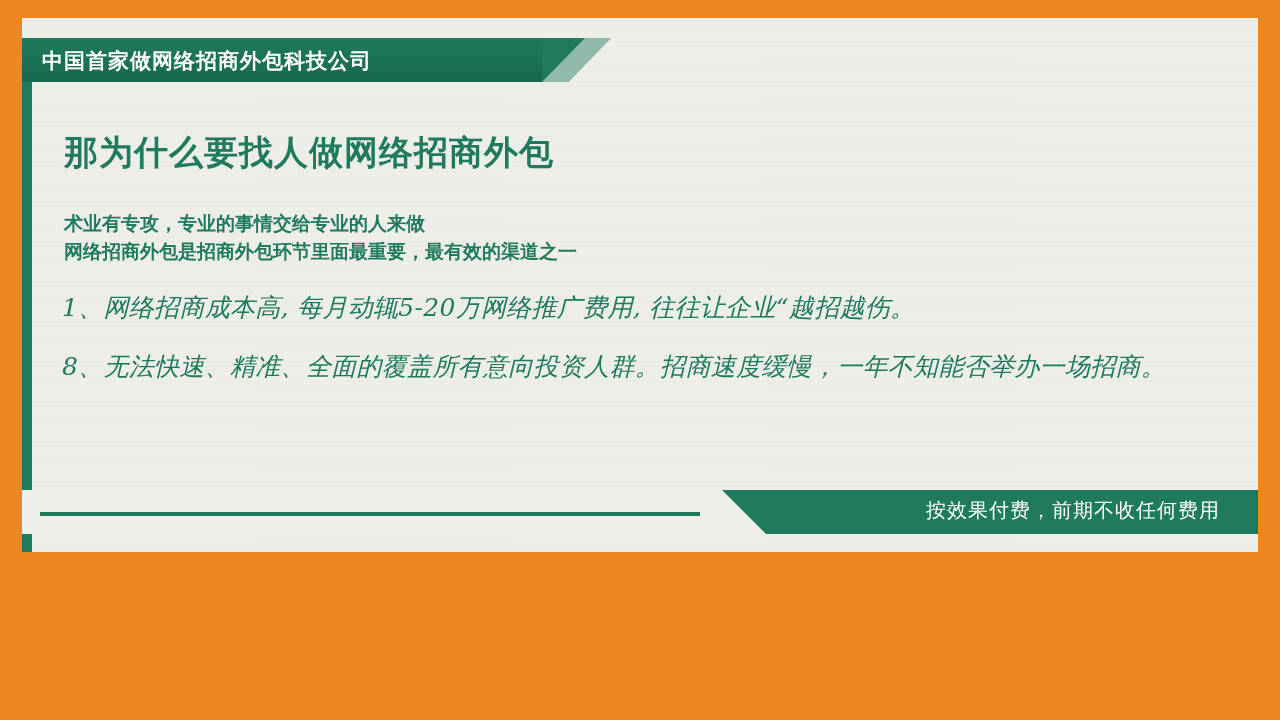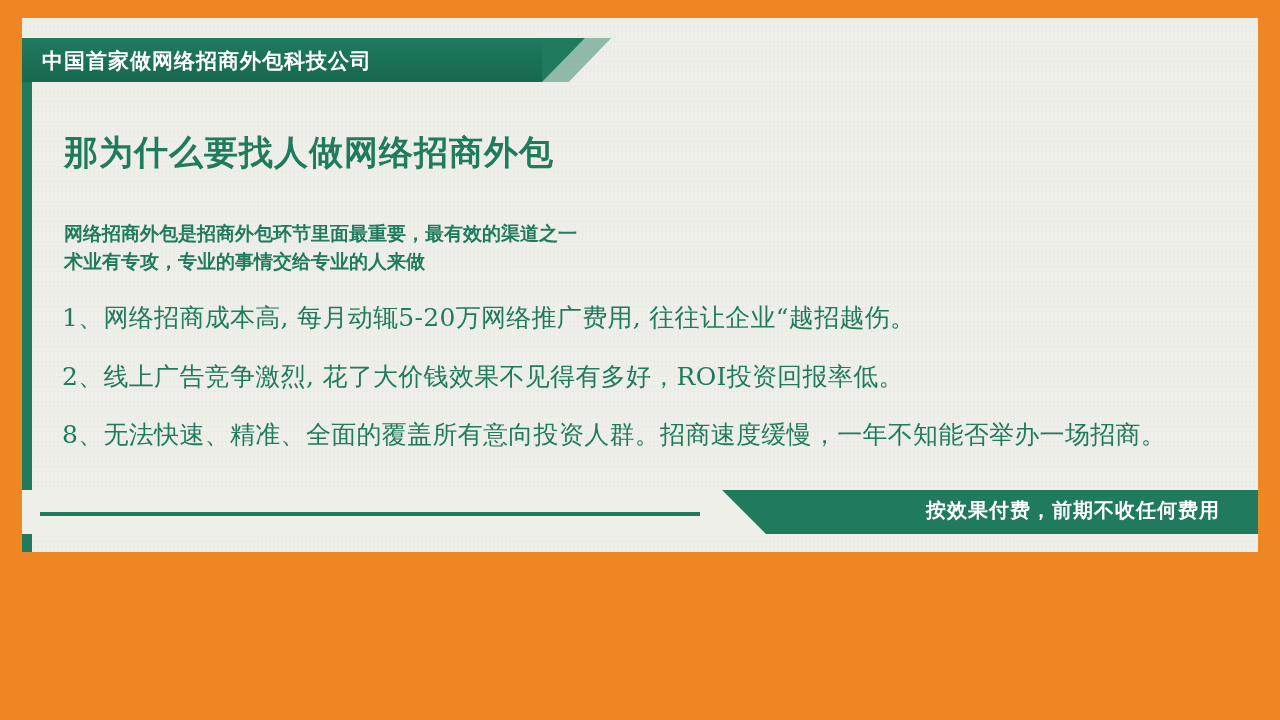--- a/index.html
+++ b/index.html
@@ -115,39 +115,39 @@
     bottom: 36px;
     width: 660px;
     height: 4px;
     background: #1F7A5E;
   }
   .footer-text {
     position: absolute;
     right: 60px;
     bottom: 28px;
     font-size: 20px;
-    font-weight: bold;
+    font-weight: normal;
     color: #FFFFFF;
     letter-spacing: 1px;
     white-space: nowrap;
     z-index: 6;
   }
   
   .content {
     position: absolute;
     left: 62px;
     top: 130px;
     width: 1150px;
   }
   .title {
     font-size: 34px;
     font-weight: bold;
     color: #1F7A5E;
     letter-spacing: 1px;
-    margin: 0 0 44px 2px;
+    margin: 0 0 34px 2px;
     white-space: nowrap;
   }
   .subtitle {
     font-size: 19px;
     font-weight: bold;
     color: #1F7A5E;
     line-height: 1.45;
     margin: 0 0 26px 2px;
   }
   .subtitle div { white-space: nowrap; }
@@ -156,46 +156,46 @@
     padding: 0;
     list-style: none;
   }
   .point {
     font-family: "DejaVu Serif", "Liberation Serif", serif;
     font-size: 25px;
     color: #1F7A5E;
     line-height: 1.38;
     margin: 0 0 24px 0;
     letter-spacing: 0.3px;
+    font-style: italic;
   }
 </style>
 </head>
 <body>
 
 <div class="slide">
 
   <div class="page-panel"></div>
 
   <div class="left-strip"></div>
 
   <div class="header-accent"></div>
   <div class="header-band"></div>
   <div class="header-text">中国首家做网络招商外包科技公司</div>
 
   <div class="content">
     <h1 class="title">那为什么要找人做网络招商外包</h1>
 
     <div class="subtitle">
+      <div>术业有专攻，专业的事情交给专业的人来做</div>
       <div>网络招商外包是招商外包环节里面最重要，最有效的渠道之一</div>
-      <div>术业有专攻，专业的事情交给专业的人来做</div>
     </div>
 
     <ul class="points">
       <li class="point">1、网络招商成本高, 每月动辄5-20万网络推广费用, 往往让企业“越招越伤。</li>
-      <li class="point">2、线上广告竞争激烈, 花了大价钱效果不见得有多好，ROI投资回报率低。</li>
       <li class="point">8、无法快速、精准、全面的覆盖所有意向投资人群。招商速度缓慢，一年不知能否举办一场招商。</li>
     </ul>
   </div>
 
   <div class="footer-band"></div>
   <div class="footer-notch"></div>
   <div class="footer-line"></div>
   <div class="footer-text">按效果付费，前期不收任何费用</div>
 
 </div>

